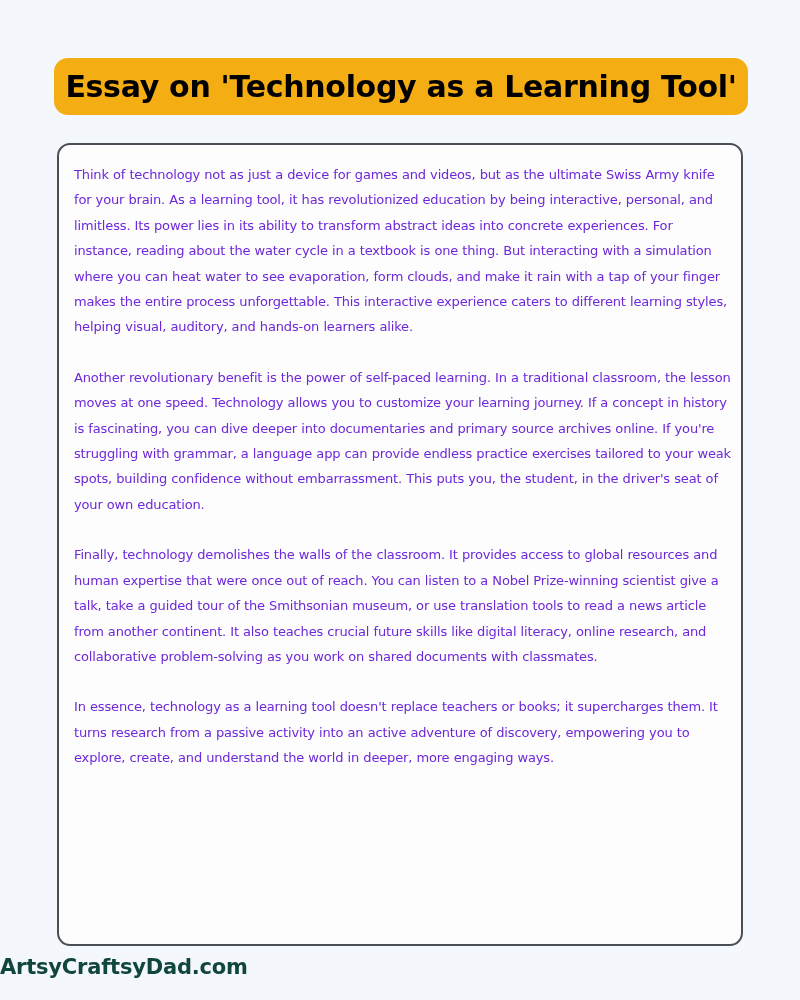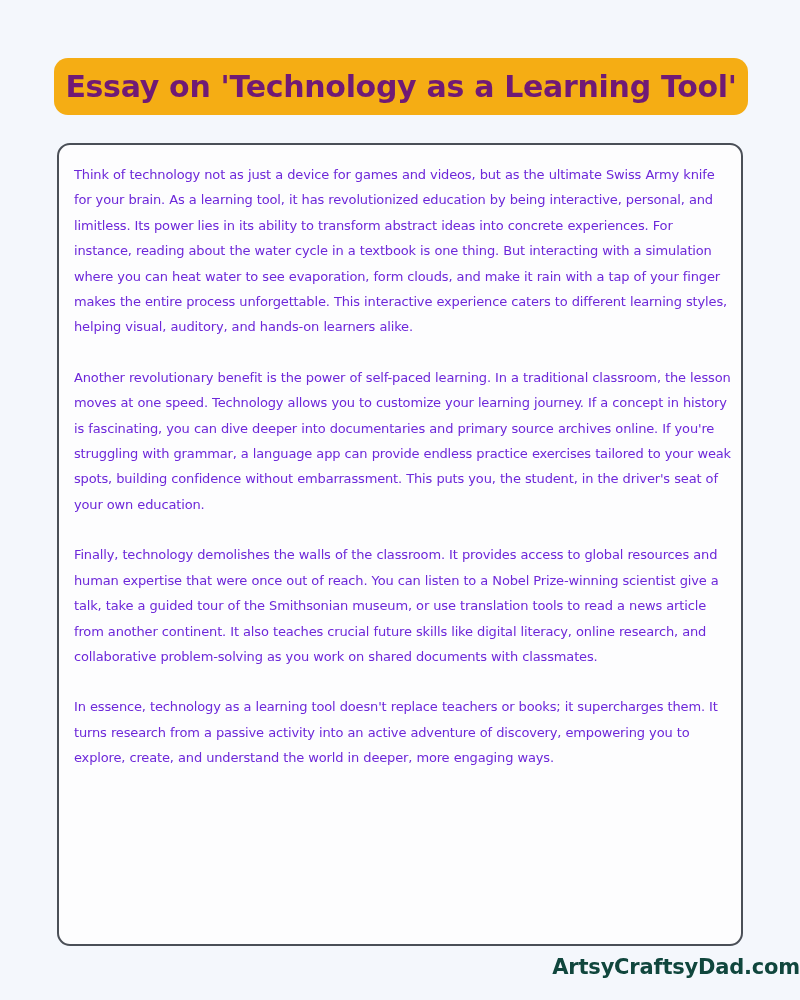--- a/index.html
+++ b/index.html
@@ -36,21 +36,21 @@
     display: flex;
     align-items: center;
     justify-content: center;
     padding: 0 14px;
   }
   .title-text {
     font-family: "DejaVu Sans", "Liberation Sans", sans-serif;
     font-weight: 700;
     font-size: 30px;
     letter-spacing: -0.3px;
-    color: #701a75;
+    color: #000000;
     white-space: nowrap;
     line-height: 1;
   }
 
   
   .essay-box {
     position: absolute;
     left: 57px;
     top: 143px;
     width: 686px;
@@ -78,21 +78,21 @@
   .essay-body p:last-child {
     margin-bottom: 0;
   }
 
   
   .site-footer {
     position: absolute;
     left: 0;
     top: 957px;
     width: 800px;
-    text-align: right;
+    text-align: left;
   }
   .site-footer-text {
     font-family: "DejaVu Sans", "Liberation Sans", sans-serif;
     font-weight: 700;
     font-size: 21px;
     color: #10463d;
     letter-spacing: -0.2px;
     line-height: 1;
   }
 </style>

